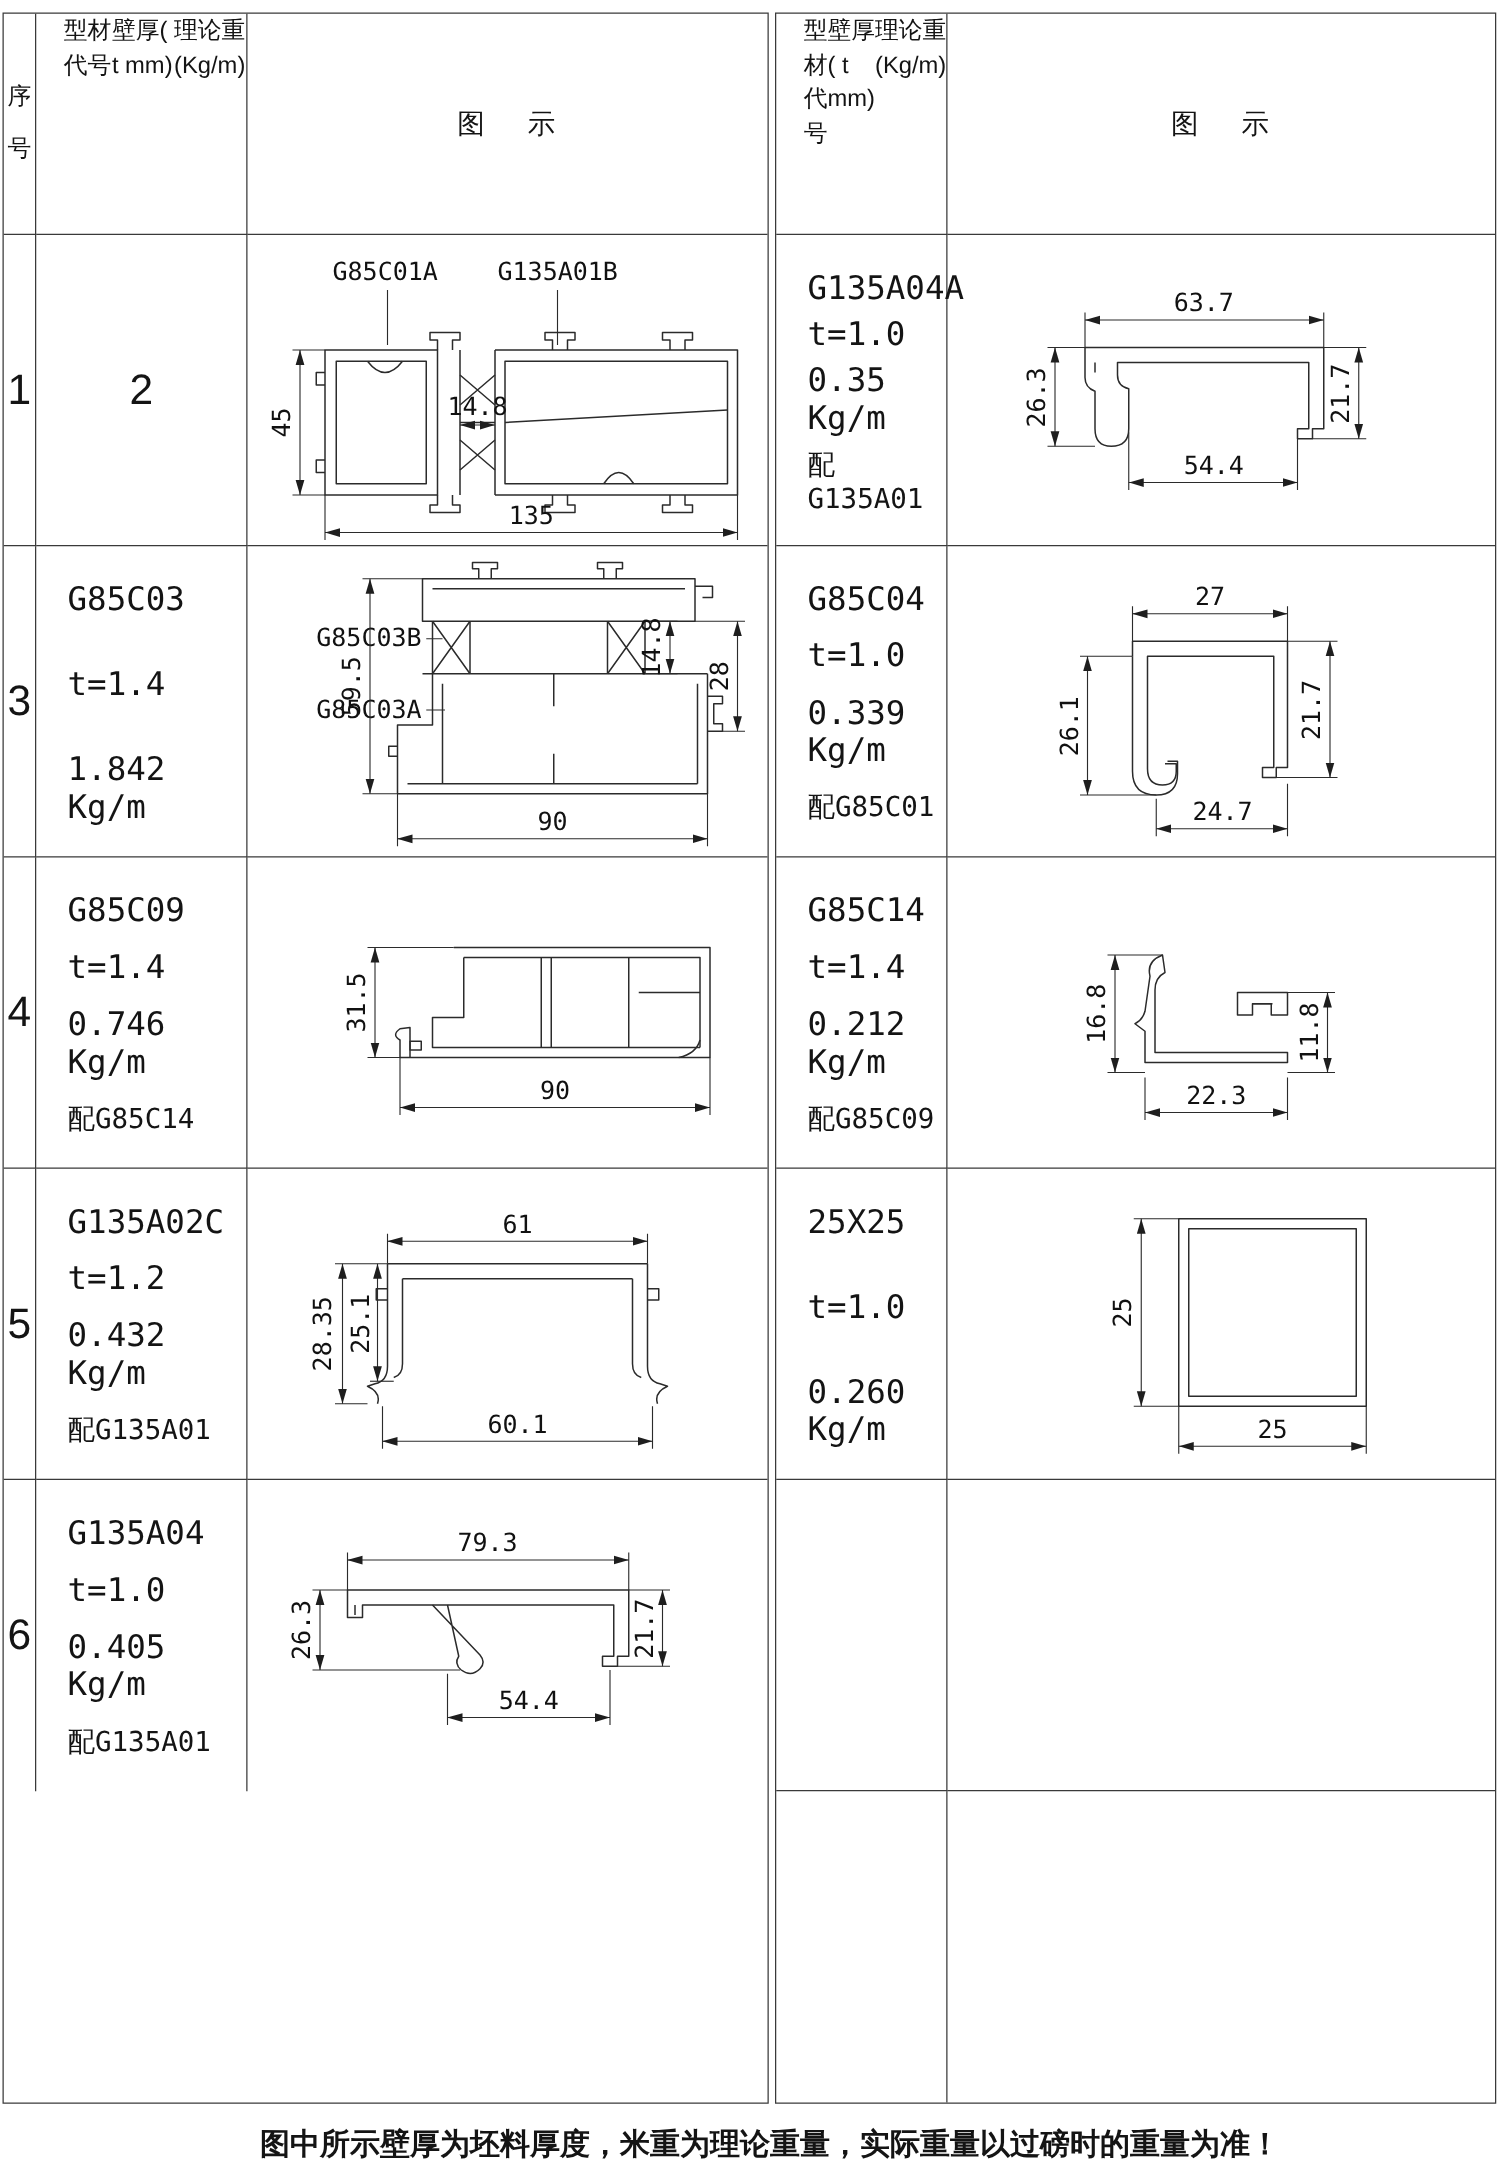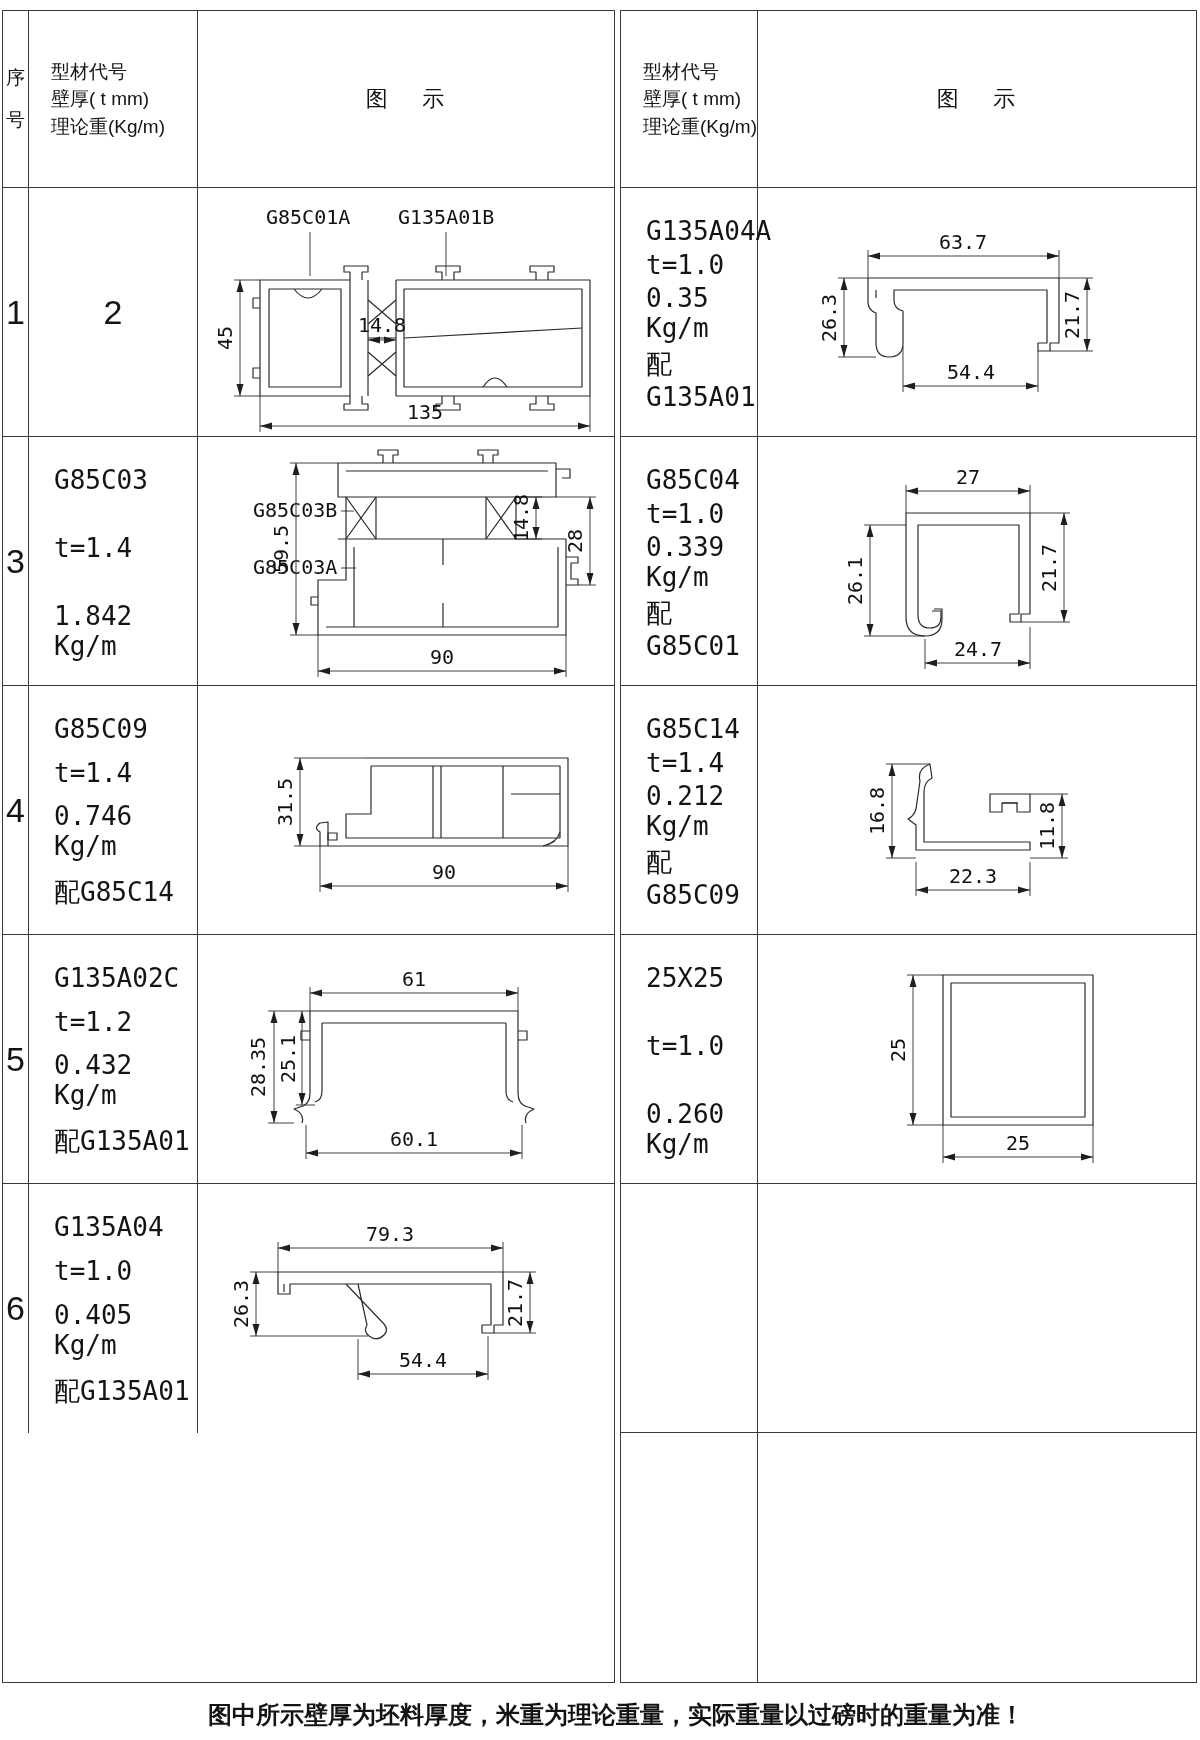--- a/index.html
+++ b/index.html
@@ -7,28 +7,28 @@
   .sheet{position:absolute;left:0;top:0;width:1200px;height:1740px;border-radius:32px;}
   .tables{display:flex;gap:5px;padding:10px 0 0 2px;}
   .tbl{border:1.4px solid #3a3a3a;display:grid;background:#fff;}
   .tbl-left{grid-template-columns:26px 169px 416px;grid-template-rows:177px repeat(6,249px);}
   .tbl-right{grid-template-columns:137px 438px;grid-template-rows:177px repeat(6,249px);}
   .cell{position:relative;box-sizing:border-box;}
   .br{border-right:1px solid #3a3a3a;}
   .bb{border-bottom:1px solid #3a3a3a;}
   .hdr-serial{display:flex;align-items:center;justify-content:center;font-size:19px;}
   .hdr-serial span{width:1.1em;line-height:2.2;word-break:break-all;text-align:center;}
-  .hdr-spec{display:flex;flex-direction:column;justify-content:center;padding-left:22px;font-size:19px;line-height:1.45;}
+  .hdr-spec{display:flex;flex-direction:row;justify-content:center;padding-left:22px;font-size:19px;line-height:1.45;}
   .hdr-dwg{display:flex;align-items:center;justify-content:center;font-size:22px;white-space:pre;letter-spacing:2px;}
   .numcell{display:flex;align-items:center;justify-content:center;font-size:34px;}
   .spancell{grid-column:2/4;display:flex;align-items:center;justify-content:center;font-size:32px;font-weight:700;letter-spacing:2px;}
   .spec{display:flex;flex-direction:column;justify-content:space-between;padding:28px 6px 24px 25px;}
   .code{font-family:"DejaVu Sans Mono","Liberation Mono",monospace;font-size:26px;}
   .ln{font-family:"DejaVu Sans Mono","Liberation Mono",monospace;font-size:26px;}
-  .match{font-size:26px;font-family:"DejaVu Sans Mono","Liberation Mono",monospace;}
+  .match{font-size:22px;font-family:"DejaVu Sans Mono","Liberation Mono",monospace;}
   .dwg-cell{display:block;}
   svg.dwg{display:block;}
   .pf{fill:none;stroke:#2b2b2b;stroke-width:1.2;stroke-linejoin:round;}
   .dl{fill:none;stroke:#2b2b2b;stroke-width:0.9;}
   .dt{font-family:"DejaVu Sans Mono","Liberation Mono",monospace;font-size:20px;fill:#111;}
   .lbl{font-family:"DejaVu Sans Mono","Liberation Mono",monospace;font-size:20px;fill:#111;}
   .footer{margin-top:16px;text-align:center;font-size:24px;font-weight:600;padding-left:32px;}
 </style>
 </head>
 <body>

